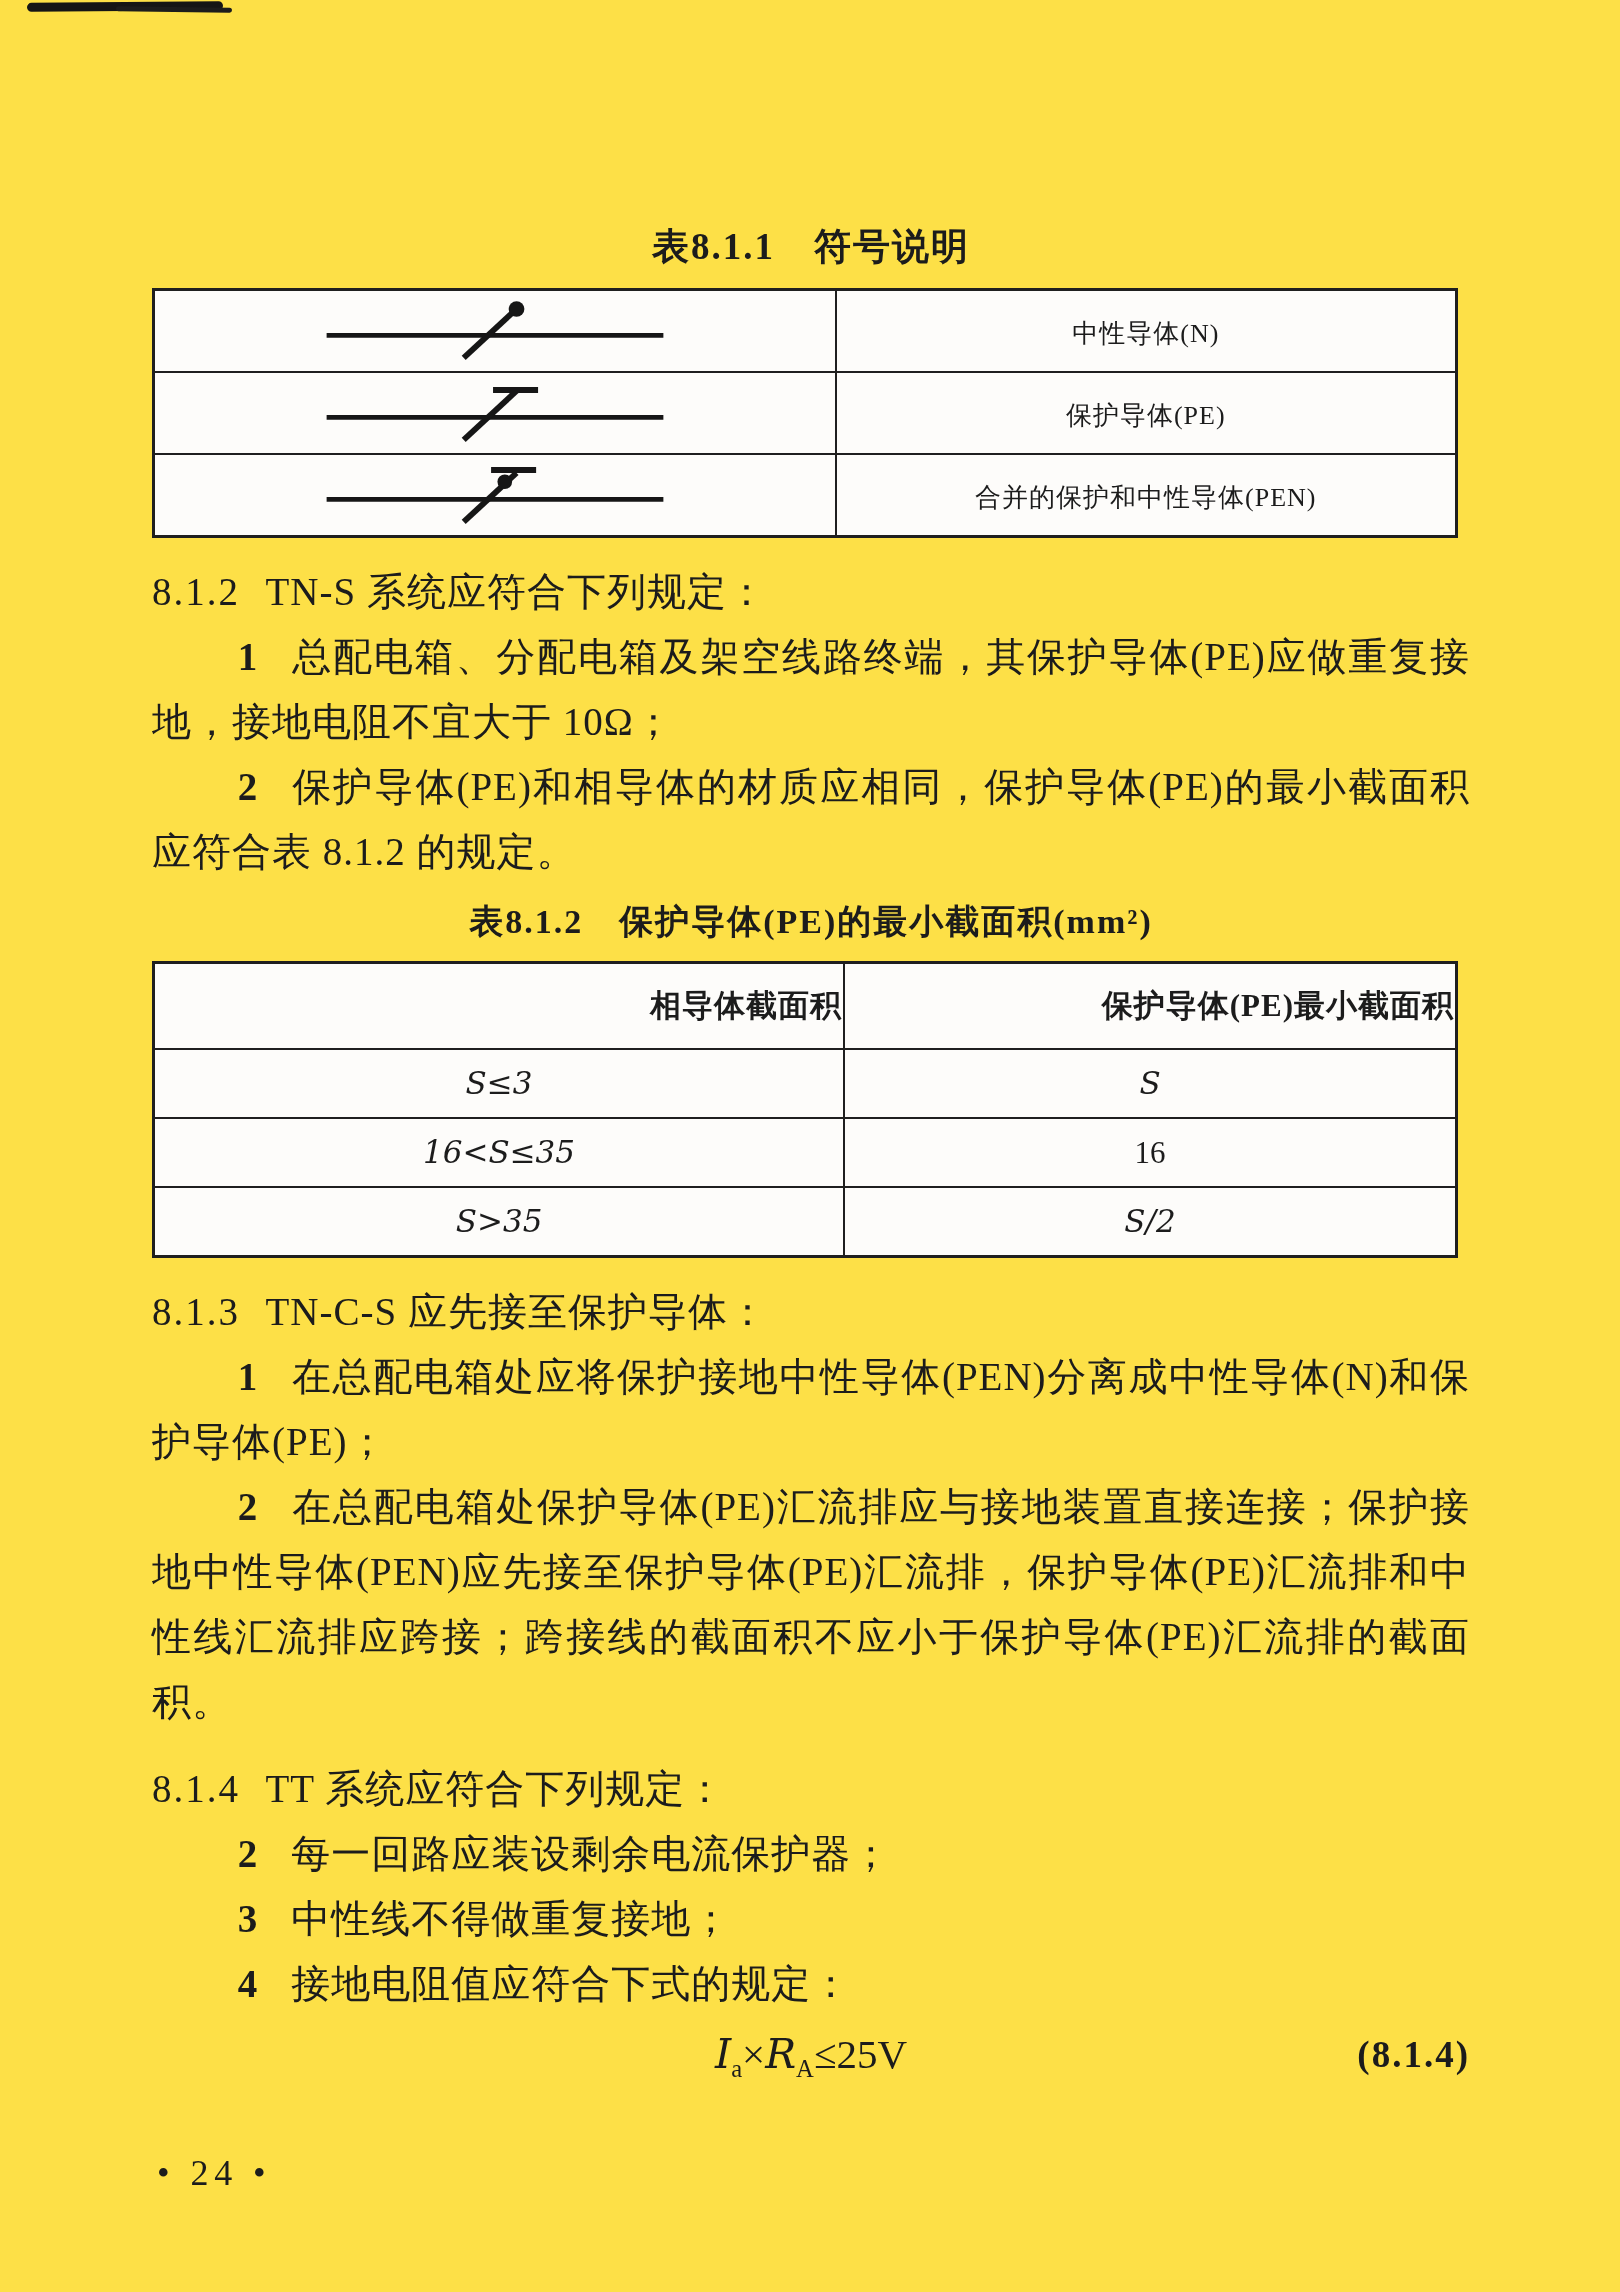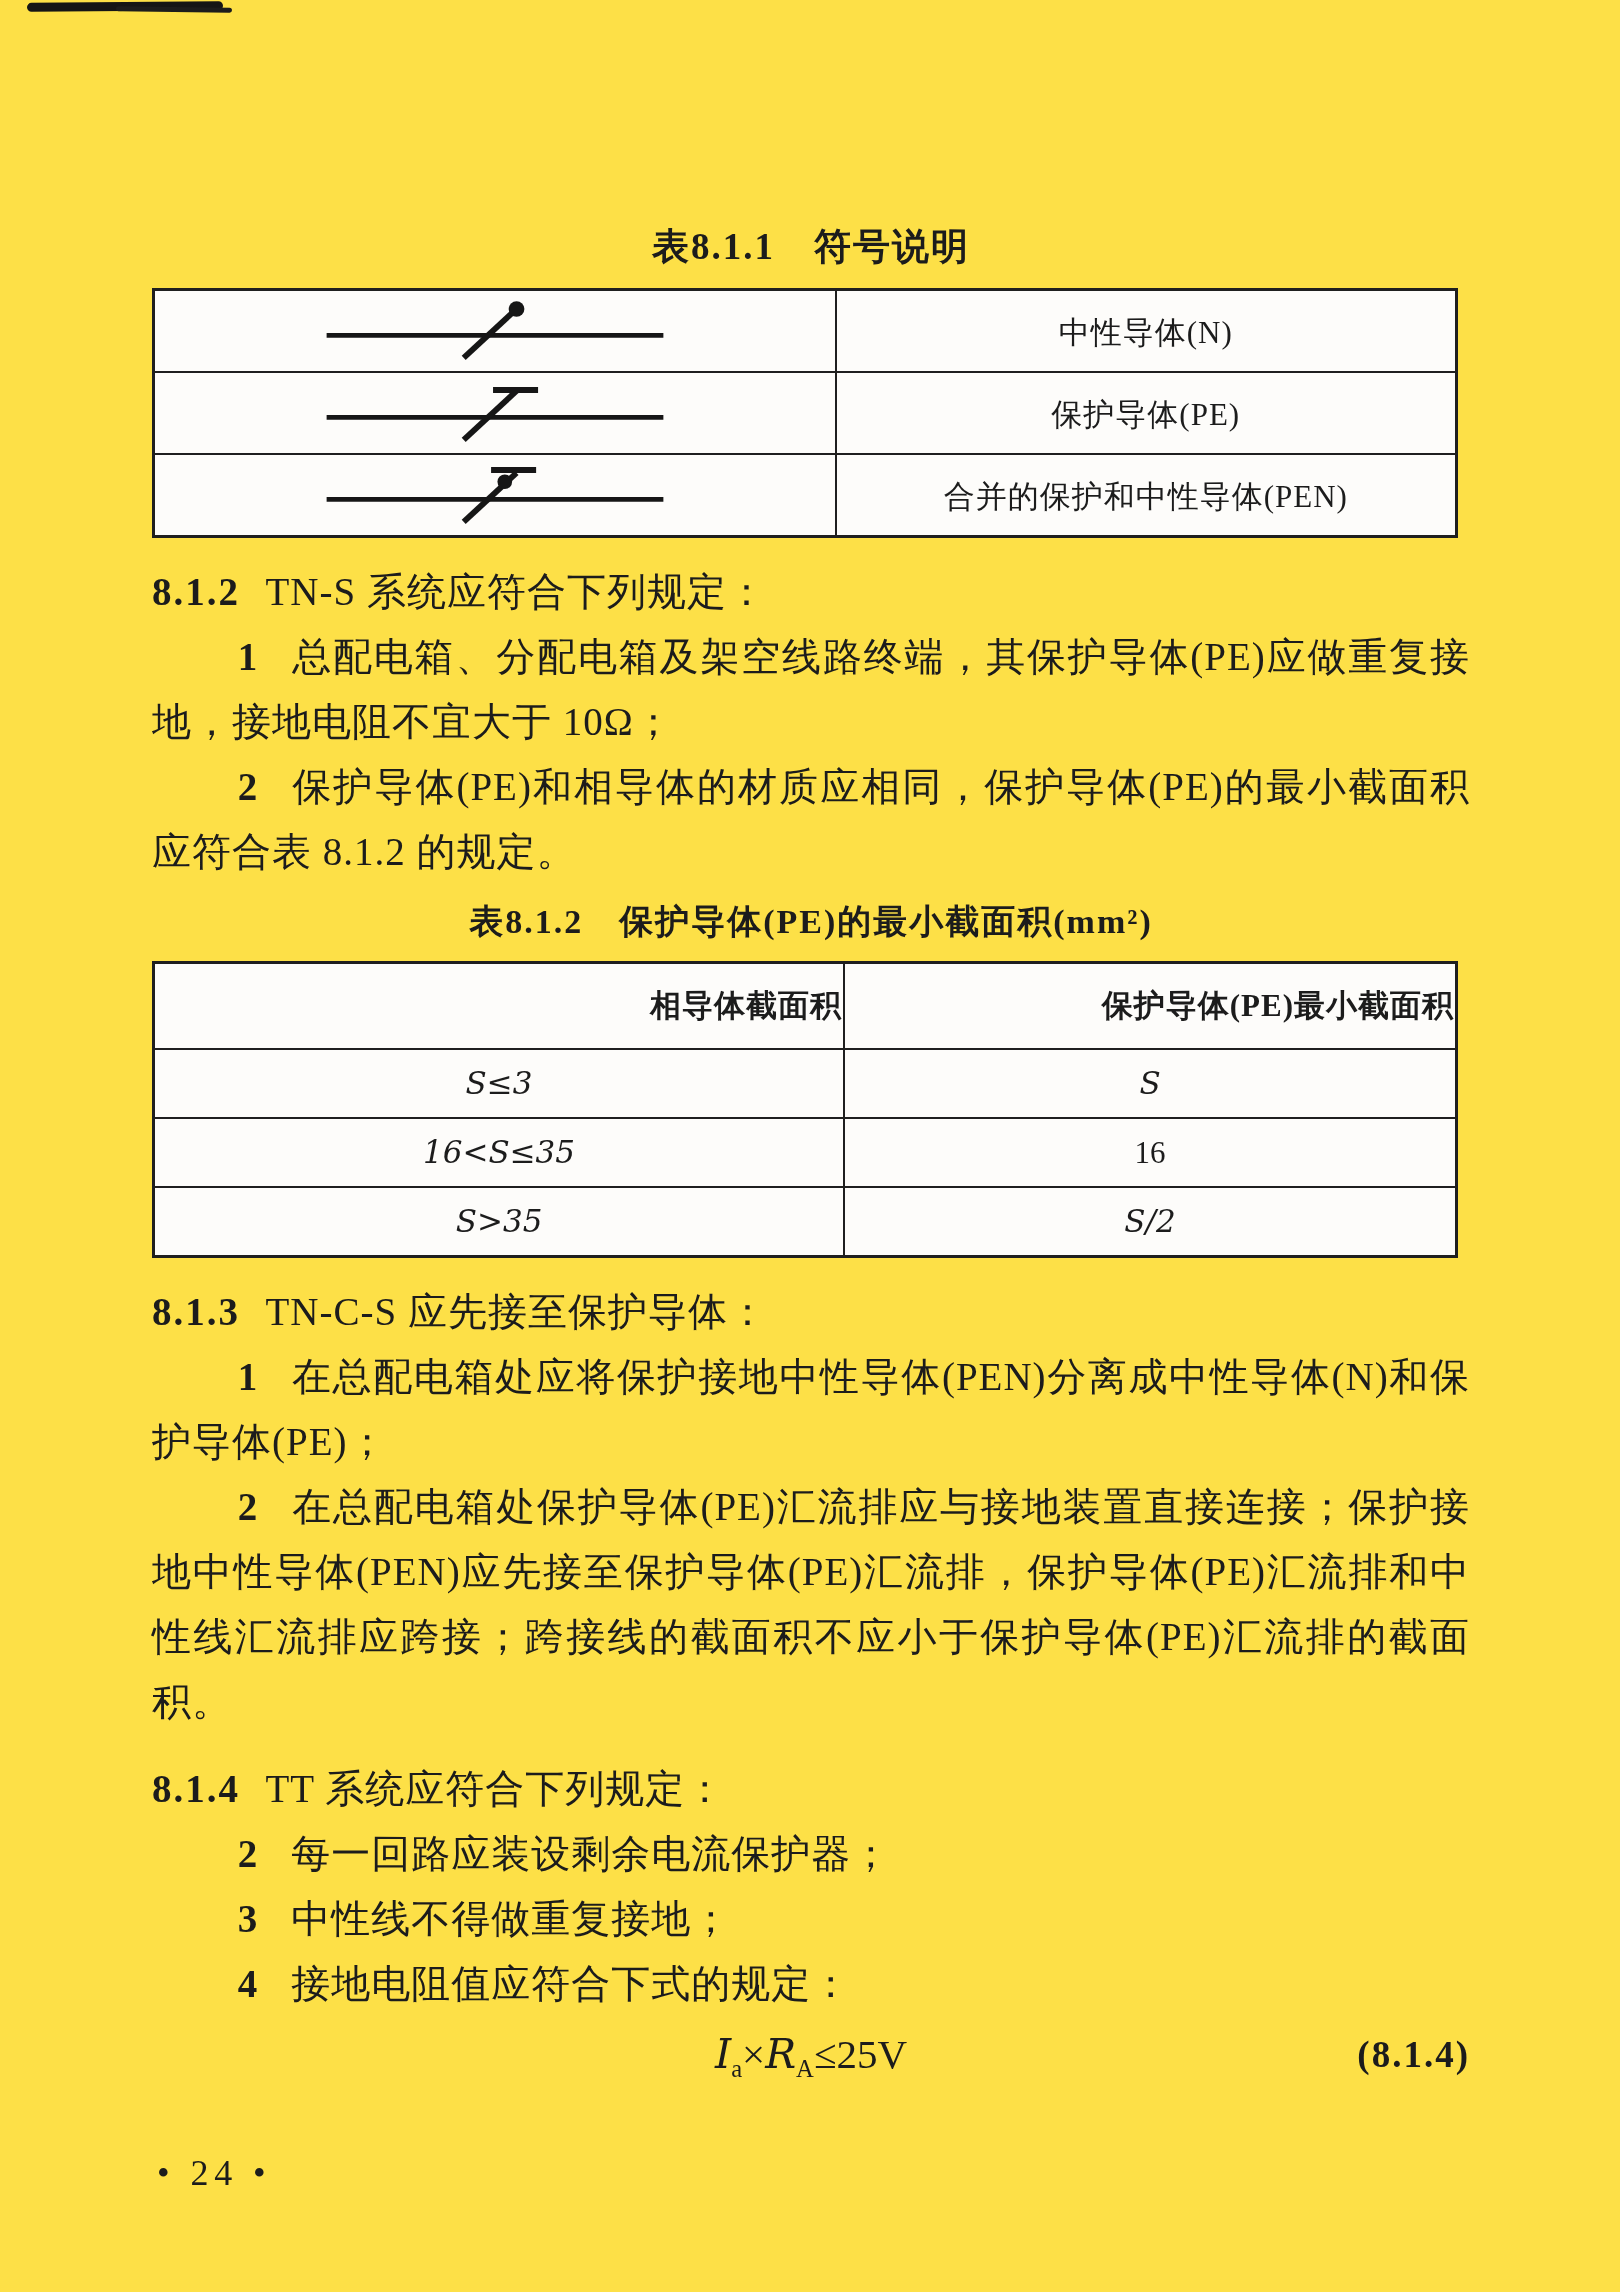--- a/index.html
+++ b/index.html
@@ -33,30 +33,30 @@
 
   table{
     border-collapse:collapse;width:1306px;table-layout:fixed;
     background:#fdfcfa;
   }
   table,td,th{border:2.9px solid #1f1f1f;}
   table{border-width:3.9px;}
   .t811{margin-top:13.7px;}
   .t811 td{height:78px;text-align:center;vertical-align:middle;}
   .t811 .sym-cell{width:52%;}
-  .t811 .lbl{font-size:31px;letter-spacing:1px;text-align:center;}
+  .t811 .lbl{font-size:26px;letter-spacing:1px;text-align:center;}
 
   .t812{margin-top:11.8px;}
   .t812 th{height:82px;font-size:31px;font-weight:bold;text-align:right;vertical-align:middle;letter-spacing:1px;}
   .t812 td{height:63px;font-size:31px;text-align:center;vertical-align:middle;}
   .t812 col.c1{width:53%;}
   .math{font-style:italic;font-family:"DejaVu Serif",serif;}
 
   .sec-heading{margin:21.6px 0 0 0;}
-  .sec-num{font-weight:bold;margin-right:25.5px;letter-spacing:2px;}
+  .sec-num{font-weight:normal;margin-right:25.5px;letter-spacing:2px;}
   .sec-title{letter-spacing:1px;}
 
   p.item{
     margin:0;text-indent:2.2em;text-align:justify;
     letter-spacing:1px;
   }
   .item-num{font-weight:bold;margin-right:33px;}
 
   .formula-row{position:relative;margin-top:5.9px;height:65px;text-align:center;font-size:41px;}
   .formula-num{position:absolute;right:0;top:0;font-size:37px;letter-spacing:2px;font-weight:bold;}

